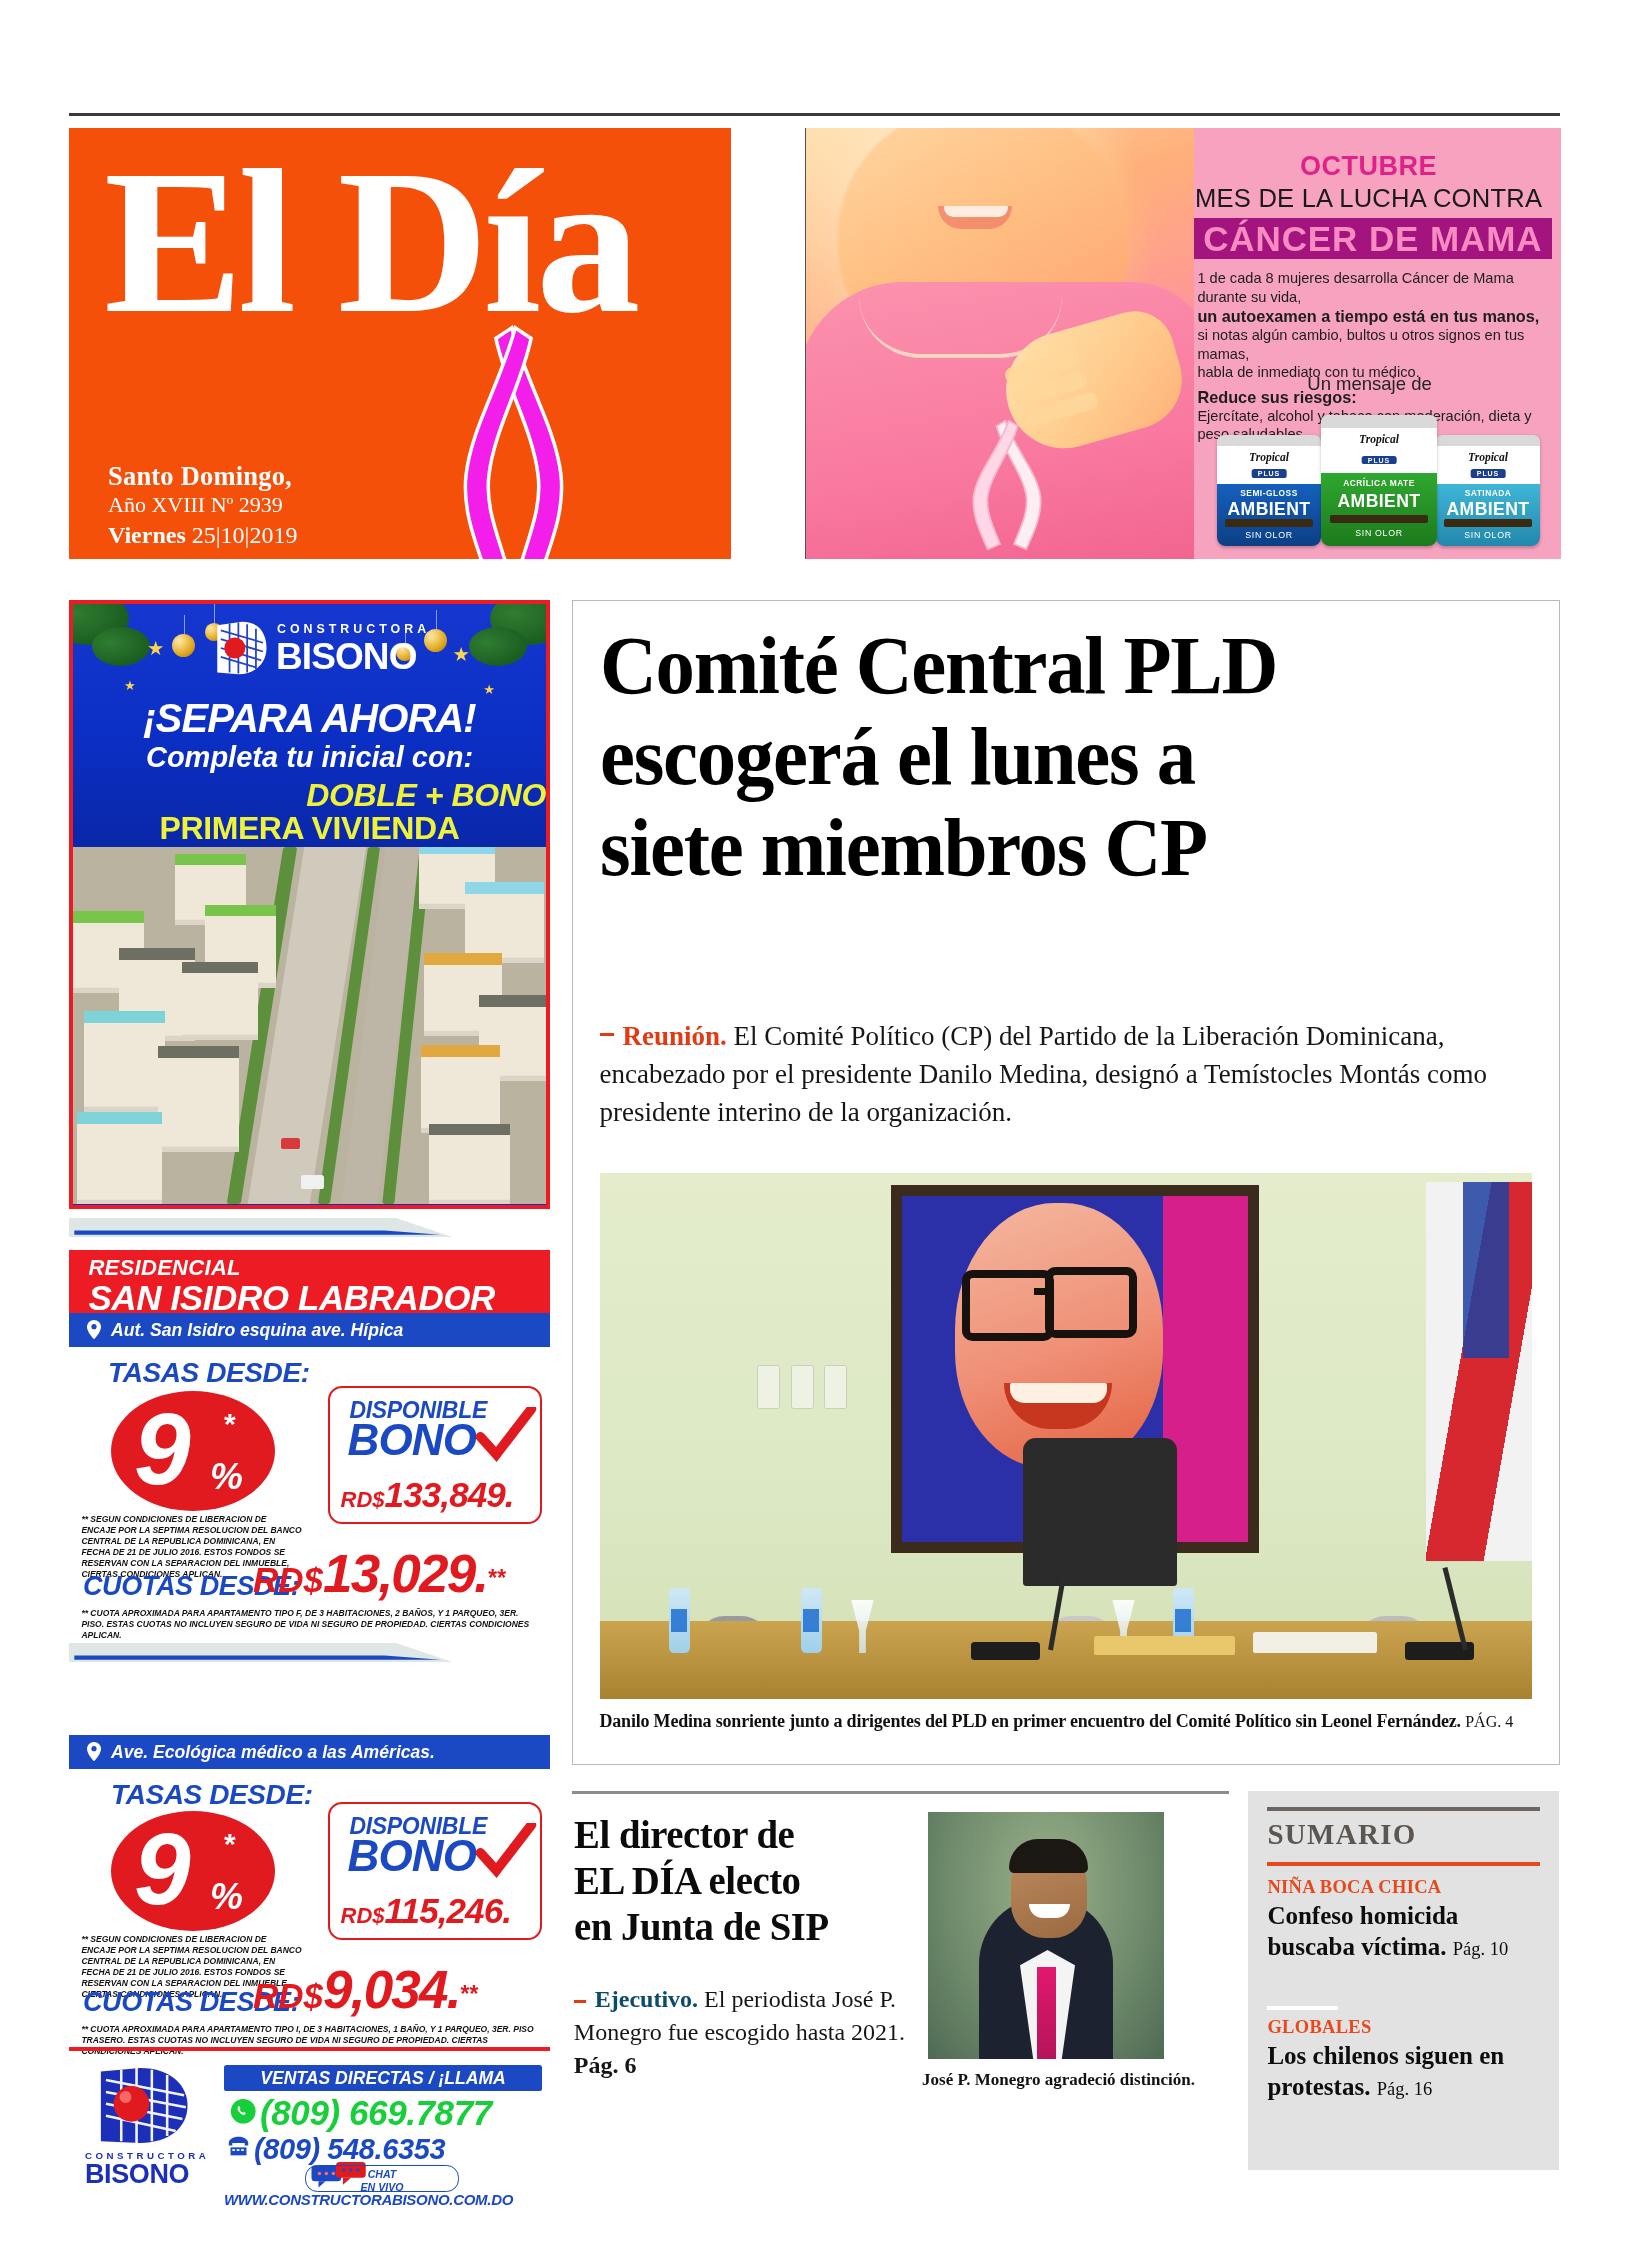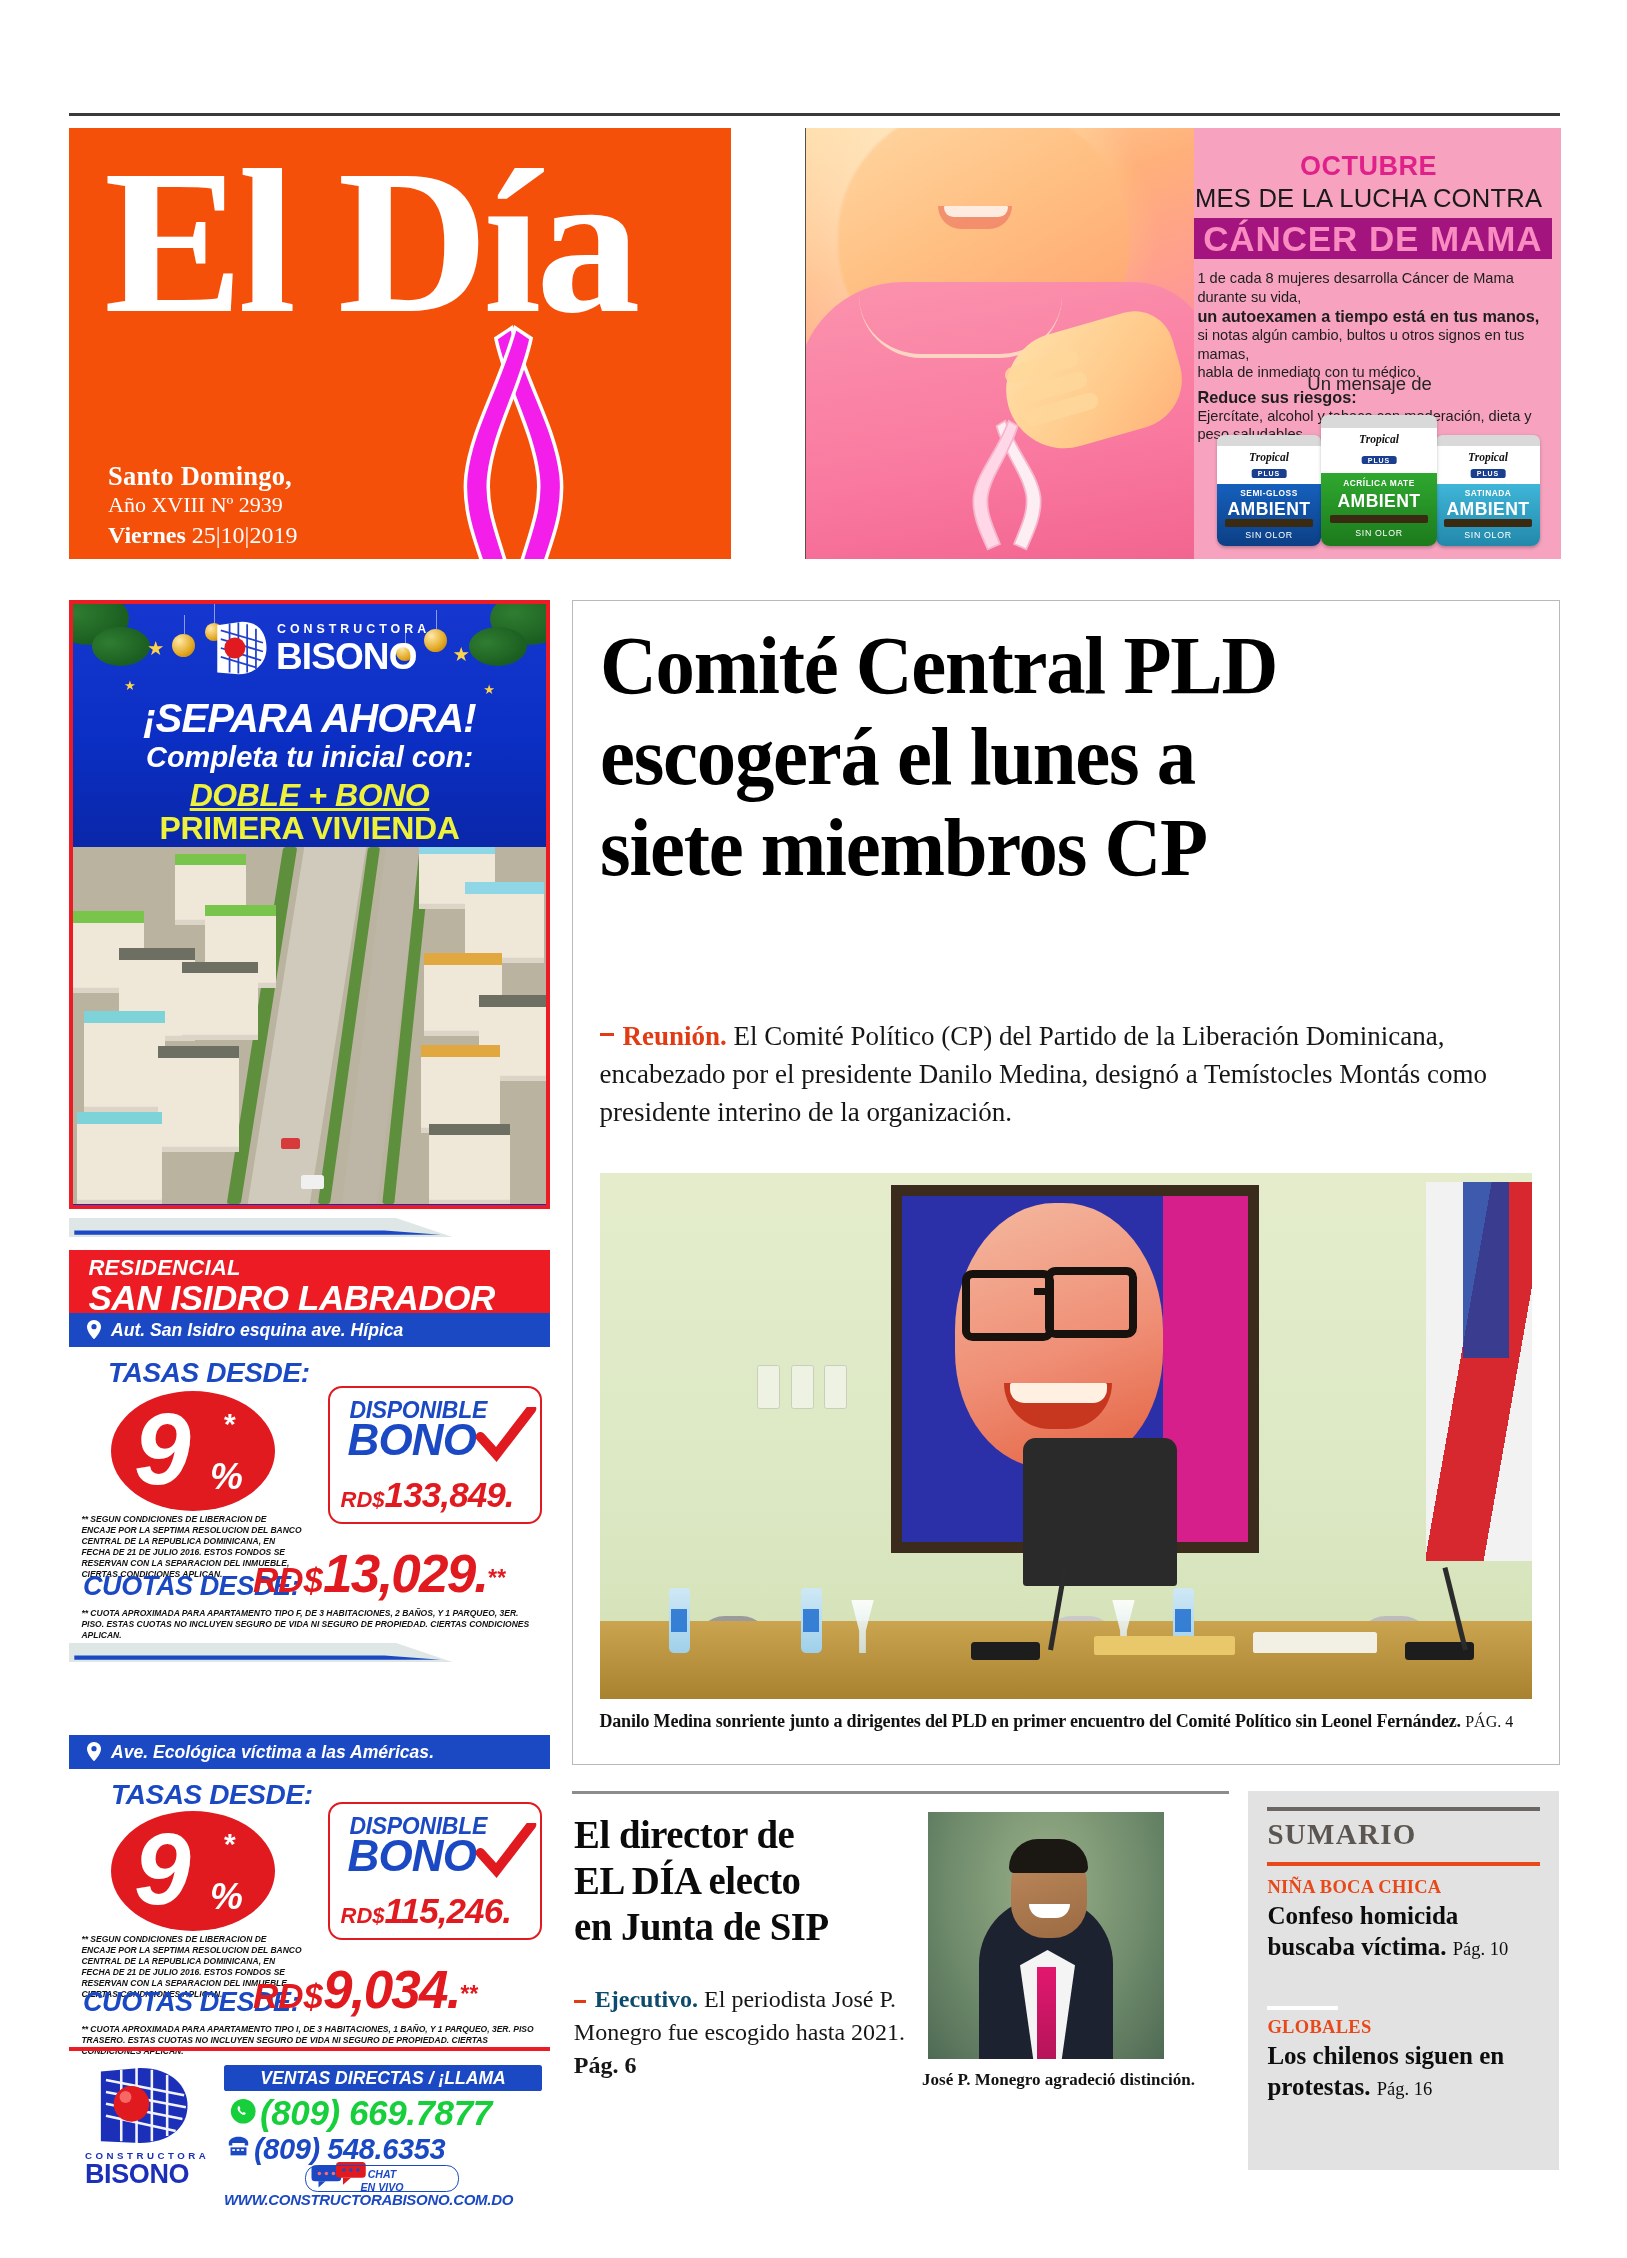--- a/index.html
+++ b/index.html
@@ -64,21 +64,21 @@
   .bauble{position:absolute;width:23px;height:23px;border-radius:50%;background:radial-gradient(circle at 32% 30%,#ffe9a8,#e2a822 60%,#a7740d);}
   .bauble:after{content:"";position:absolute;left:50%;top:-19.4px;width:0.9px;height:19.4px;background:rgba(255,255,255,.5);}
   .star{position:absolute;color:#FCD34D;font-size:19.4px;line-height:19.4px;}
   .branch{position:absolute;width:79px;height:53px;border-radius:50%;background:radial-gradient(ellipse at 30% 40%,#2f7d32,#1b5e20 70%,rgba(27,94,32,0) 100%);}
   .bisono-logo{position:absolute;left:139px;top:12.4px;width:212px;height:65px;}
   .bl-mark{position:absolute;left:0;top:1.8px;width:58px;height:60px;}
   .bl-c{position:absolute;left:65px;top:5.3px;font-family:"Liberation Sans",sans-serif;font-size:12.4px;font-weight:bold;letter-spacing:4px;color:#fff;}
   .bl-b{position:absolute;left:64px;top:19.4px;font-family:"Liberation Sans",sans-serif;font-size:37px;font-weight:bold;letter-spacing:-0.9px;color:#fff;}
   .adA-h1{position:absolute;left:0;width:100%;top:92px;text-align:center;font-family:"Liberation Sans",sans-serif;font-weight:bold;font-style:italic;font-size:40px;color:#fff;letter-spacing:-0.9px;}
   .adA-h2{position:absolute;left:0;width:100%;top:137px;text-align:center;font-family:"Liberation Sans",sans-serif;font-weight:bold;font-style:italic;font-size:29px;color:#fff;}
-  .adA-h3{position:absolute;left:0;width:100%;top:173px;text-align:center;font-family:"Liberation Sans",sans-serif;font-weight:bold;font-style:italic;font-size:32px;color:#EEF23B;letter-spacing:-0.4px;text-decoration:underline;}
+  .adA-h3{position:absolute;left:0;width:100%;top:173px;text-align:right;font-family:"Liberation Sans",sans-serif;font-weight:bold;font-style:italic;font-size:32px;color:#EEF23B;letter-spacing:-0.4px;}
   .adA-h4{position:absolute;left:0;width:100%;top:206px;text-align:center;font-family:"Liberation Sans",sans-serif;font-weight:bold;font-size:32px;color:#EEF23B;letter-spacing:-0.4px;}
   .adA-photo{position:absolute;left:0;top:243px;width:100%;height:357px;overflow:hidden;background:#b9b39f;}
   .blk{position:absolute;background:#efe8d8;box-shadow:inset 0 -5.3px 0 rgba(0,0,0,.08);}
   .roof{position:absolute;}
   .road{position:absolute;background:#cfcabc;}
   .green{position:absolute;background:#5d8f3c;border-radius:2.6px;}
 
   
   .adB{position:absolute;left:0;top:618px;width:481px;height:985px;background:#fff;overflow:hidden;}
   .swoosh{position:absolute;left:0;width:481px;height:30px;}
@@ -378,21 +378,21 @@
 
       <div class="swoosh" style="top:425px;">
           <div class="g"></div>
           <div class="bl"></div>
         </div>
       <div class="blueband" style="top:517px;">
         <svg class="pin" viewBox="0 0 16 22">
             <path d="M8 0C3.6 0 0 3.5 0 7.8 0 13.6 8 22 8 22s8-8.4 8-14.2C16 3.5 12.4 0 8 0z" fill="#fff"></path>
             <circle cx="8" cy="7.6" r="3" fill="#1b49c4"></circle>
           </svg>
-        <div class="t">Ave. Ecológica víctima a las Américas.</div>
+        <div class="t">Ave. Ecológica médico a las Américas.</div>
       </div>
       <div class="tasas" style="left:42px;top:561px;">TASAS DESDE:</div>
       <div class="nine" style="left:42px;top:593px;">
         <div class="n">9</div>
         <div class="ast">*</div>
         <div class="pct">%</div>
       </div>
       <div class="bonobox" style="left:259px;top:584px;">
         <div class="d">DISPONIBLE</div>
         <div class="bn">BONO</div>

